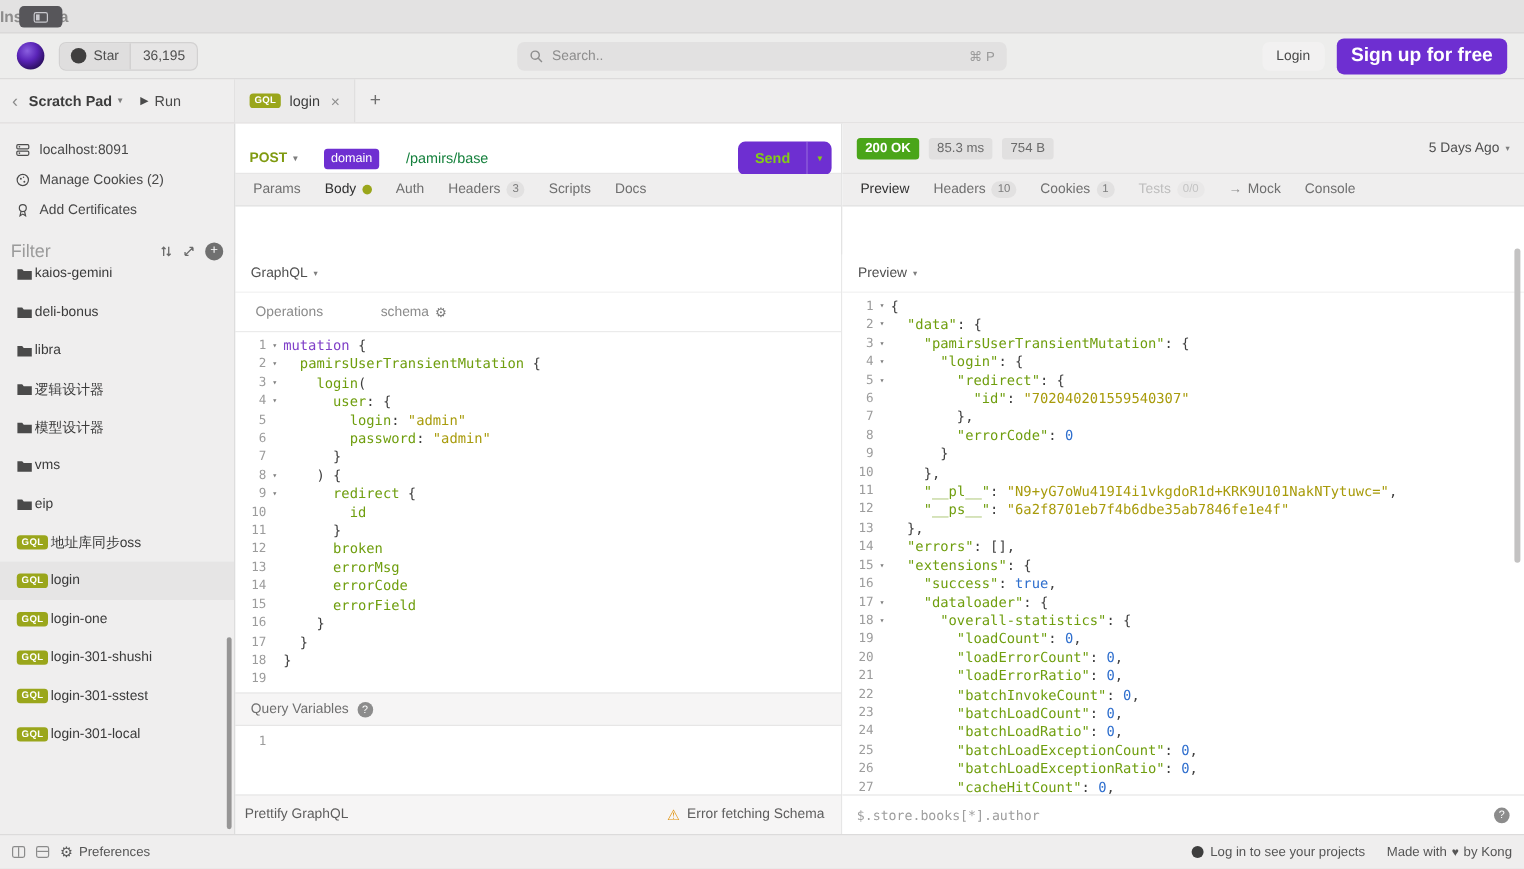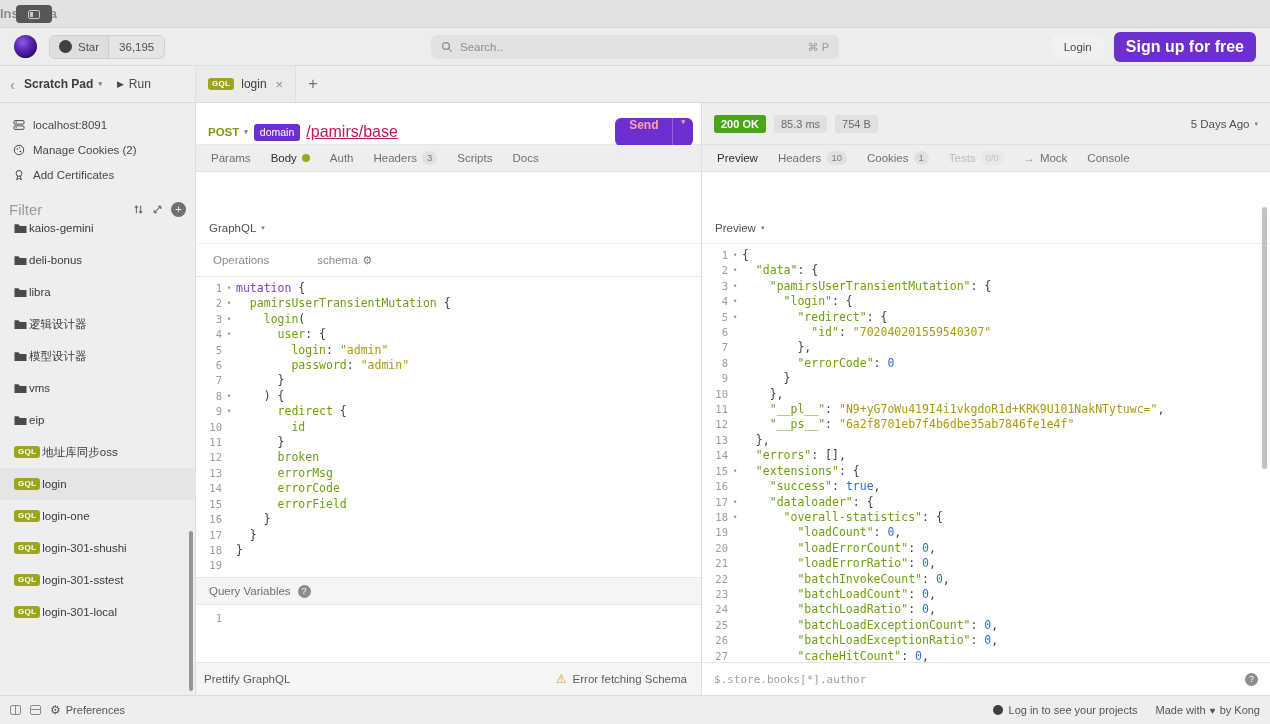--- a/index.html
+++ b/index.html
@@ -56,25 +56,25 @@
   .add-circle{width:15px;height:15px;border-radius:50%;background:#707070;color:#fff;display:flex;align-items:center;justify-content:center;font-size:11px;line-height:1;flex:none;}
   .side-items{flex:1;overflow:hidden;}
   .side-item{height:32px;display:flex;align-items:center;gap:2px;padding:0 14px;font-size:11.5px;color:#3a3a3a;}
   .side-item.cut{margin-top:-11px;}
   .side-item.active{background:#e6e5e5;}
   .item-icon{display:flex;flex:none;}
   .sidebar-scrollbar{position:absolute;right:2px;top:428px;width:4px;height:160px;background:#5a5a5a;border-radius:2px;opacity:.6;}
 
   
   .request-panel{width:506px;flex:none;background:#fff;border-right:1px solid #ddd;display:flex;flex-direction:column;}
-  .url-row{height:42px;flex:none;display:flex;align-items:center;gap:6px;padding:17px 8px 0 12px;border-bottom:1px solid #e7e6e6;}
+  .url-row{height:42px;flex:none;display:flex;align-items:center;gap:22px;padding:17px 8px 0 12px;border-bottom:1px solid #e7e6e6;}
   .method{display:flex;align-items:center;gap:5px;color:var(--method-green,#7f9a10);font-weight:700;font-size:11.5px;}
   .domain-badge{background:var(--accent,#6e2fd1);color:#fff;font-size:10.5px;padding:2.5px 6px;border-radius:3px;}
-  .url-text{font-size:16px;color:#be185d;text-decoration:underline;}
-  .send-btn{margin-left:auto;height:28px;background:var(--accent,#6e2fd1);color:#fca5a5;border-radius:6px;display:flex;align-items:flex-start;font-size:12px;font-weight:600;overflow:hidden;}
+  .url-text{font-size:12px;color:#15803d;}
+  .send-btn{margin-left:auto;height:28px;background:var(--accent,#6e2fd1);color:#84cc16;border-radius:6px;display:flex;align-items:center;font-size:12px;font-weight:600;overflow:hidden;}
   .send-label{padding:0 14px;}
   .send-divider{width:1px;height:100%;background:rgba(255,255,255,.25);}
   .send-caret{padding:0 8px;font-size:7px;}
 
   .ptabs{height:27px;flex:none;display:flex;align-items:center;background:#efeeee;border-bottom:1px solid #e2e1e1;padding:0 5px;font-size:11.5px;color:#6f6f6f;}
   .ptab{height:100%;display:flex;align-items:center;gap:5px;padding:0 10px;}
   .ptab.active{color:#2f2f2f;}
   .ptab.disabled{color:#bdbdbd;}
   .badge{background:#e2e1e1;border-radius:8px;padding:1px 5px;font-size:9.5px;color:#7d7d7d;line-height:1.3;}
   .ptab.disabled .badge{background:#e9e8e8;color:#c3c3c3;}

